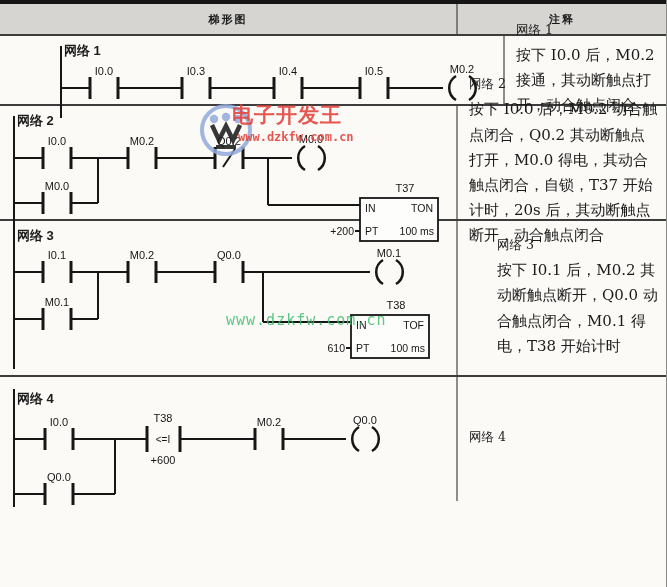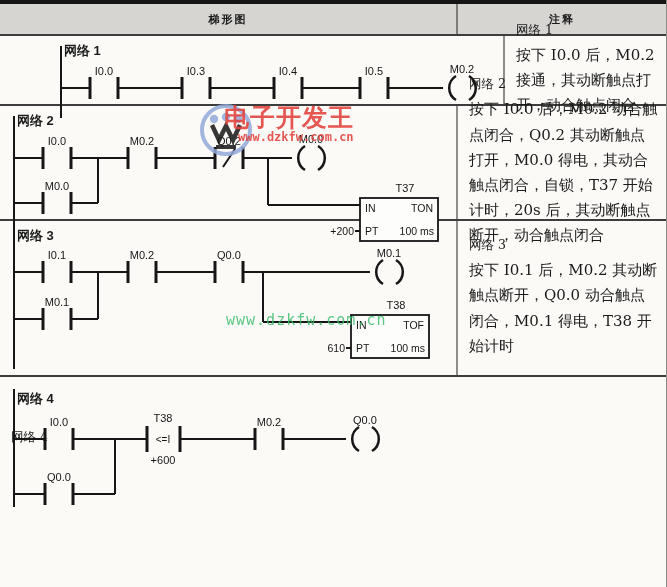--- a/index.html
+++ b/index.html
@@ -8,39 +8,39 @@
         font-family:"Liberation Sans",sans-serif;color:#1b1b1b;overflow:hidden;
         border-right:1px solid #8a8a86;}
   .thead{display:flex;height:36px;border-top:4px solid #151515;border-bottom:2px solid #3d3d3d;
          background:#d6d5d2;}
   .th{display:flex;align-items:center;justify-content:center;font-size:11px;font-weight:600;
       letter-spacing:2px;}
   .th.ladder{width:458px;border-right:2px solid #7d7d7a;}
   .th.comment{flex:1;}
   .row{display:flex;border-bottom:2px solid #3d3d3d;position:relative;}
   .row:last-child{border-bottom:none;}
-  .r1{height:70px;padding-left:47px;} .r2{height:115px;} .r3{height:156px;} .r4{height:124px;flex-direction:column;}
+  .r1{height:70px;padding-left:47px;} .r2{height:115px;} .r3{height:156px;gap:28px;} .r4{height:124px;}
   .ladder-cell{width:458px;position:relative;border-right:2px solid #8d8d89;}
   .ladder-cell svg{position:absolute;left:0;top:0;}
   .net-title{position:absolute;left:17px;top:6px;font-size:13px;font-weight:bold;z-index:3;}
   .r4 .net-title{top:13px;}
   .comment-cell{flex:1;display:flex;flex-direction:column;justify-content:center;
                 padding:6px 8px 6px 11px;font-family:"DejaVu Serif","Liberation Serif",serif;}
   .c-title{font-size:12.5px;margin-bottom:4px;}
   .c-text{font-size:15px;line-height:1.68;text-align:left;}
   svg line, svg path{stroke:#161616;fill:none;}
   svg rect{fill:#fdfdfb;stroke:#161616;}
   svg text{font-family:"Liberation Sans",sans-serif;fill:#161616;}
   svg text.lbl{font-size:11px;text-anchor:middle;}
   svg text.bt{font-size:10.5px;text-anchor:start;}
   svg text.bte{font-size:10.5px;text-anchor:end;}
   svg text.opt{font-size:10px;text-anchor:middle;}
   
   .wm-logo{position:absolute;left:197px;top:-6px;z-index:5;opacity:.85;}
-  .wm-brand{position:absolute;left:224px;top:-5px;z-index:5;font-size:25px;font-weight:900;
+  .wm-brand{position:absolute;left:232px;top:-5px;z-index:5;font-size:21px;font-weight:900;
             font-family:Liberation Sans, sans-serif;letter-spacing:1px;opacity:.88;}
   .wm-url-red{position:absolute;left:238px;top:24px;z-index:5;font-size:12px;font-weight:bold;
               font-family:"DejaVu Sans Mono","Liberation Mono",monospace;opacity:.88;}
   .wm-url-green{position:absolute;left:226px;top:90px;z-index:5;font-size:15px;
                 font-family:"DejaVu Sans Mono","Liberation Mono",monospace;letter-spacing:1px;opacity:.85;}
 </style>
 </head>
 <body>
 
 <div class="page">

